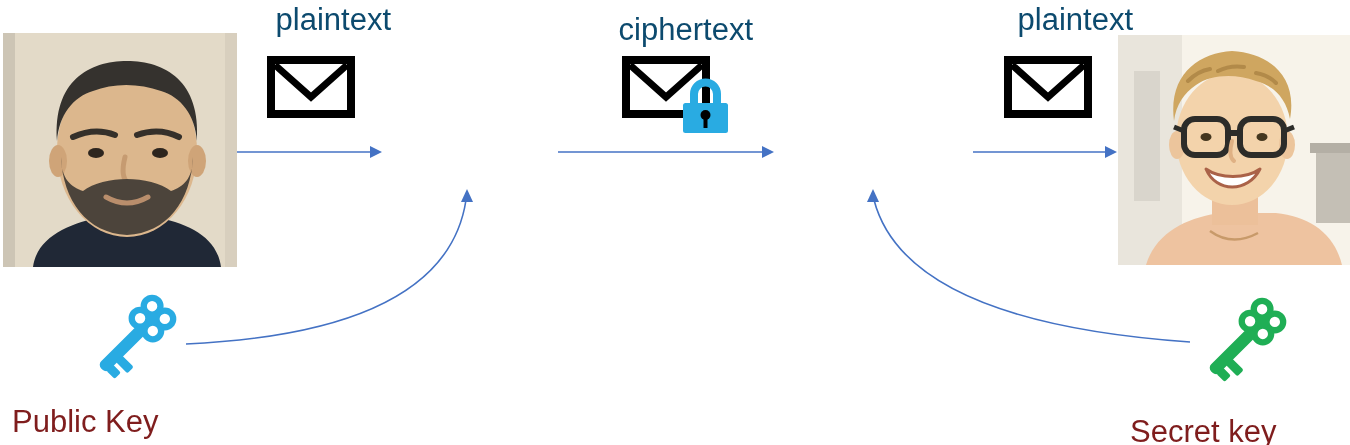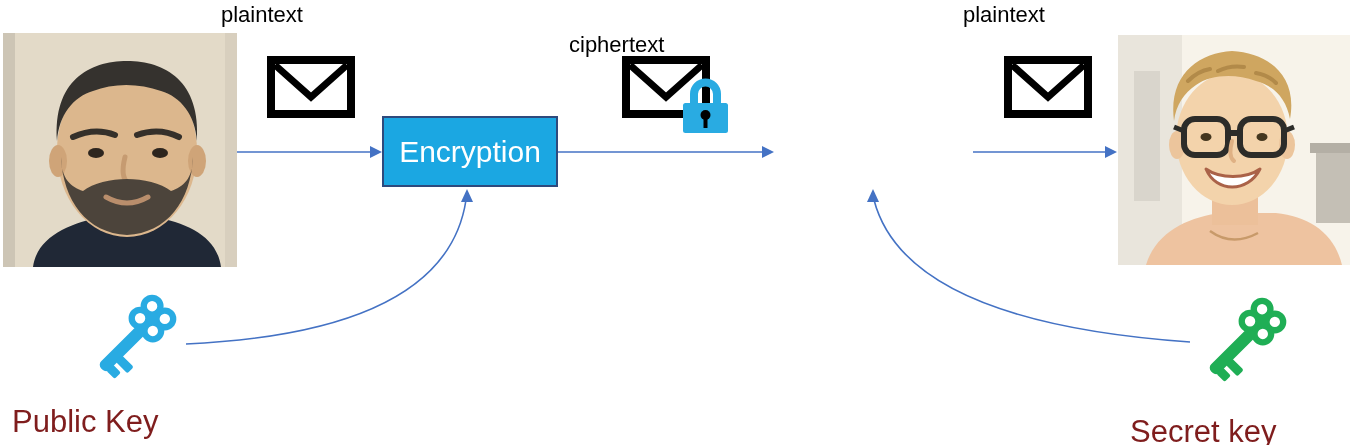--- a/index.html
+++ b/index.html
@@ -1,21 +1,21 @@
 <!DOCTYPE html>
 <html><head>
 <meta charset="utf-8">
 <style>
   html,body{margin:0;padding:0;background:#fff;}
   .stage{
     position:relative;width:1350px;height:445px;background:#ffffff;
     font-family:"Liberation Sans",sans-serif;overflow:hidden;
   }
   .flow-label{
-    position:absolute;font-size:22px;color:#000000;text-align:left;width:170px;
+    position:absolute;font-size:31px;color:#0c4a6e;text-align:right;width:170px;
     letter-spacing:0px;
   }
   .key-label{
     position:absolute;font-size:31px;color:#7f1d1d;white-space:nowrap;
   }
   .process-box{
     position:absolute;display:flex;align-items:center;justify-content:center;
     color:#ffffff;font-size:30px;border:2.5px solid #2e4a7d;box-sizing:border-box;
   }
   .box-encryption{left:382px;top:116px;width:176px;height:71px;}
@@ -95,21 +95,21 @@
       <path d="M110,98 h12" stroke="#2c2c29" stroke-width="6"></path>
       <path d="M66,96 L56,92 M166,96 L176,92" stroke="#2c2c29" stroke-width="5"></path>
       <ellipse cx="88" cy="102" rx="5.5" ry="4" fill="#44371f"></ellipse>
       <ellipse cx="144" cy="102" rx="5.5" ry="4" fill="#44371f"></ellipse>
       <path d="M114,106 q-4,16 2,20" stroke="#dfb184" stroke-width="4" fill="none" stroke-linecap="round"></path>
       <path d="M88,134 C98,158 130,158 142,134 C128,144 102,144 88,134 Z" fill="#ffffff" stroke="#aa6248" stroke-width="3" stroke-linejoin="round"></path>
     </svg>
   </div>
 
   <div class="flow-label" style="left:221px;top:2px;">plaintext</div>
-  <div class="flow-label" style="left:569px;top:12px;margin-top:20px;">ciphertext</div>
+  <div class="flow-label" style="left:583px;top:12px;">ciphertext</div>
   <div class="flow-label" style="left:963px;top:2px;">plaintext</div>
 
   <div class="icon" style="left:267px;top:56px;width:88px;height:62px;">
     <svg viewBox="0 0 88 62">
       <g fill="none" stroke-linejoin="miter" stroke="#000000">
         <rect x="4" y="4" width="80" height="54" fill="#ffffff" stroke-width="8"></rect>
         <path d="M8,9 L44,41 L80,9" stroke-width="7"></path>
       </g>
     </svg>
   </div>
@@ -132,23 +132,20 @@
 
   <div class="icon" style="left:681px;top:77px;width:49px;height:57px;">
     <svg viewBox="0 0 49 57">
       <path d="M13,30 V17 a11.5,11.5 0 0 1 23,0 V30" fill="none" stroke-width="8" stroke="#29abe2"></path>
       <rect x="2" y="26" width="45" height="30" rx="2.5" fill="#29abe2"></rect>
       <circle cx="24.5" cy="38" r="5" fill="#000000"></circle>
       <path d="M24.5,40 L24.5,51" stroke="#000000" stroke-width="4"></path>
     </svg>
   </div>
 
-  <div class="process-box box-encryption" style="background: rgb(27, 167, 226);">
-    <span>Encryption</span>
-  </div>
 
   <div class="icon" style="left:83px;top:288px;width:100px;height:100px;">
     <svg viewBox="0 0 100 100">
       <g transform="rotate(45 50 50)" fill="#29abe2">
         <circle cx="41" cy="14" r="11.5"></circle>
           <circle cx="59" cy="14" r="11.5"></circle>
         <circle cx="41" cy="31" r="11.5"></circle>
           <circle cx="59" cy="31" r="11.5"></circle>
         <circle cx="50" cy="22.5" r="7"></circle>
         <circle cx="41" cy="14" r="5.2" fill="#ffffff"></circle>

